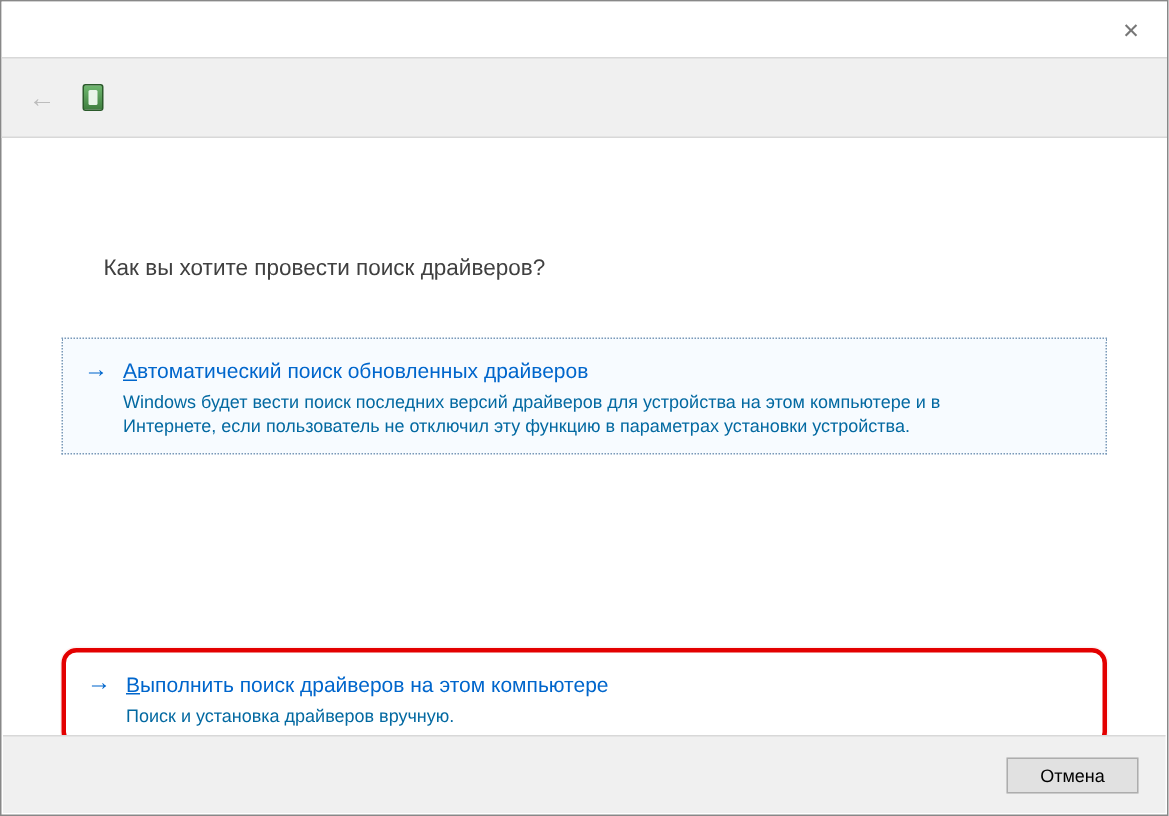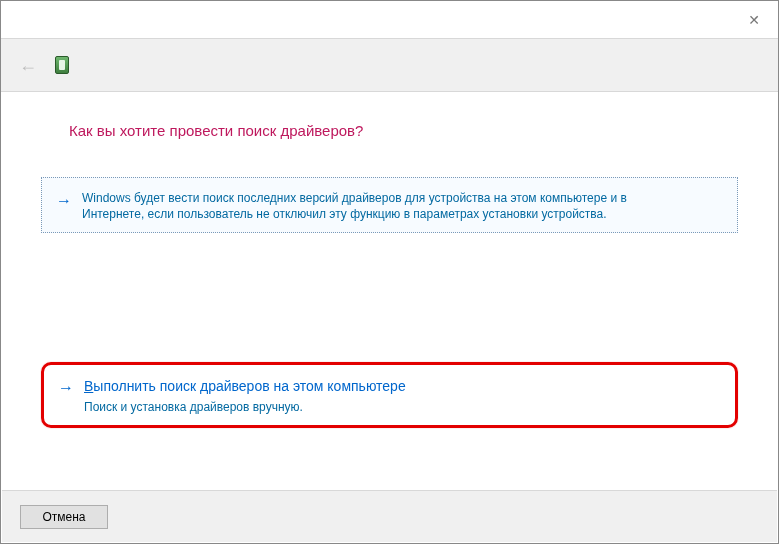--- a/index.html
+++ b/index.html
@@ -62,23 +62,24 @@
   }
   .header-title {
     font-size: 12.5px;
     color: #000;
   }
   .content {
     padding: 30px 40px 0 40px;
   }
   .question {
     font-size: 15px;
-    color: #be185d;
+    color: #404040;
     margin-bottom: 38px;
     margin-left: 28px;
+    margin-top: 48px;
   }
   .option {
     border: 1px solid transparent;
     padding: 10px 14px;
     margin-bottom: 14px;
     cursor: pointer;
     display: flex;
     align-items: flex-start;
     gap: 10px;
   }
@@ -114,20 +115,21 @@
   }
   .spacer { height: 115px; }
   .footer {
     position: absolute;
     left: 1px; right: 1px; bottom: 1px;
     height: 52px;
     background: #f0f0f0;
     border-top: 1px solid #d8d8d8;
     display: flex;
     align-items: center;
+    justify-content: flex-end;
     padding: 0 18px;
   }
   .btn {
     min-width: 88px;
     height: 24px;
     background: #e1e1e1;
     border: 1px solid #adadad;
     font-size: 12px;
     color: #000;
     padding: 0 14px;
@@ -147,20 +149,21 @@
   <span class="back-arrow">←</span>
   <span class="device-icon"></span>
 </div>
 
 <div class="content">
   <div class="question">Как вы хотите провести поиск драйверов?</div>
 
   <div class="option selected">
     <span class="opt-arrow">→</span>
     <div class="opt-body">
+      <div class="opt-title"><span class="ul">А</span><span>втоматический поиск обновленных драйверов</span></div>
       <div class="opt-desc">Windows будет вести поиск последних версий драйверов для устройства на этом компьютере и в Интернете, если пользователь не отключил эту функцию в параметрах установки устройства.</div>
     </div>
   </div>
 
   <div class="spacer"></div>
 
   <div class="option highlighted">
     <span class="opt-arrow">→</span>
     <div class="opt-body">
       <div class="opt-title"><span class="ul">В</span><span>ыполнить поиск драйверов на этом компьютере</span></div>

